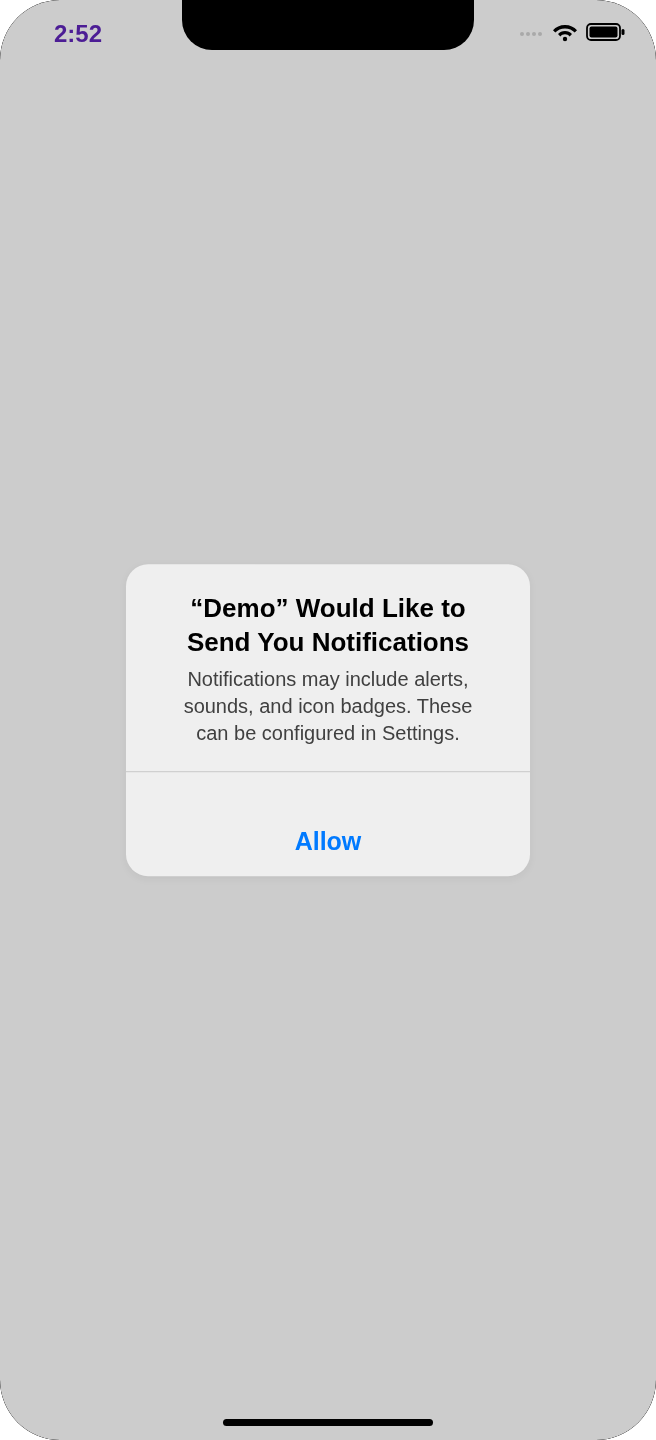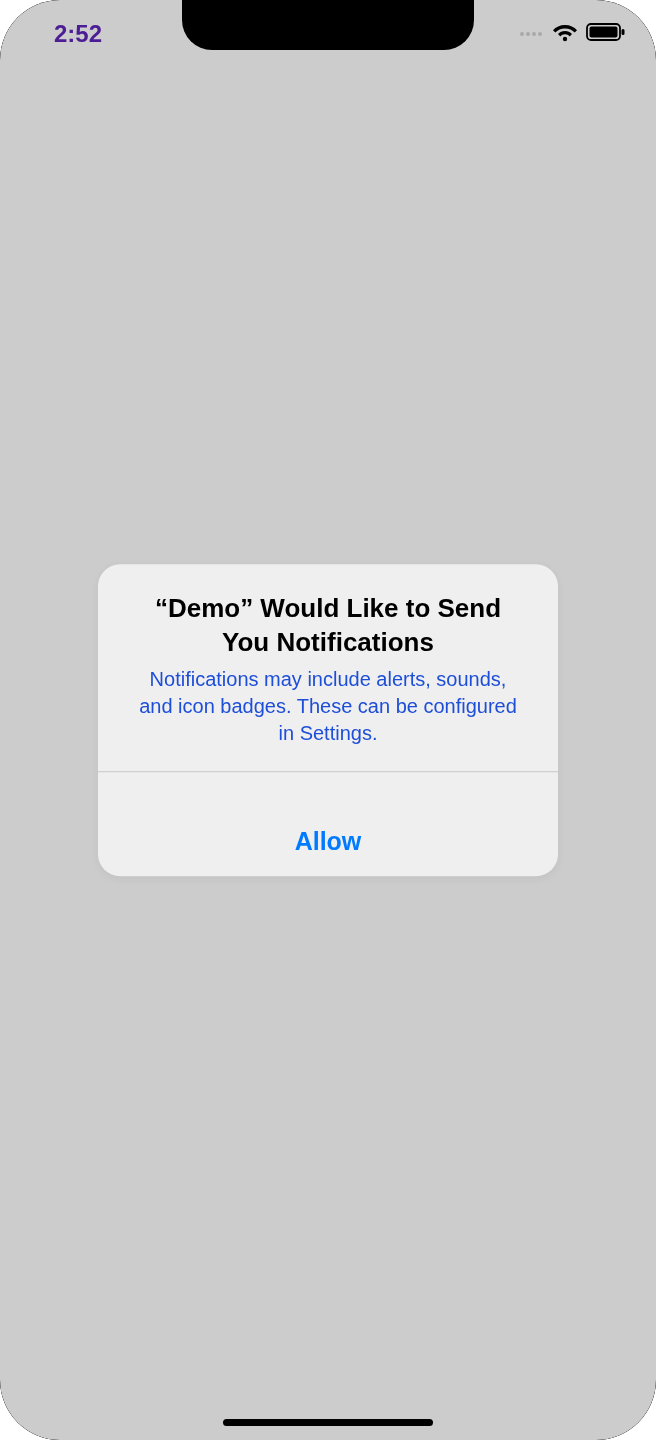--- a/index.html
+++ b/index.html
@@ -120,21 +120,21 @@
       border-radius: 5px;
       z-index: 6;
     }
 
     
     .alert {
       position: absolute;
       top: 50%;
       left: 50%;
       transform: translate(-50%, -50%);
-      width: 460px;
+      width: 404px;
       background: #EFEFEF;
       border-radius: 22px;
       overflow: hidden;
       z-index: 10;
       box-shadow: 0 2px 8px rgba(0,0,0,0.05);
     }
 
     .alert-body {
       padding: 28px 24px 24px 24px;
       text-align: center;
@@ -143,21 +143,21 @@
       font-size: 26px;
       font-weight: 600;
       color: #000;
       line-height: 1.3;
       margin-bottom: 6px;
       padding: 0 8px;
     }
     .alert-msg {
       font-size: 20px;
       font-weight: 400;
-      color: #1d4ed8;
+      color: #404040;
       line-height: 1.35;
       padding: 0 16px;
     }
 
     .alert-buttons {
       display: flex;
       border-top: 1px solid #C8C8C8;
     }
     .alert-btn {
       flex: 1;

